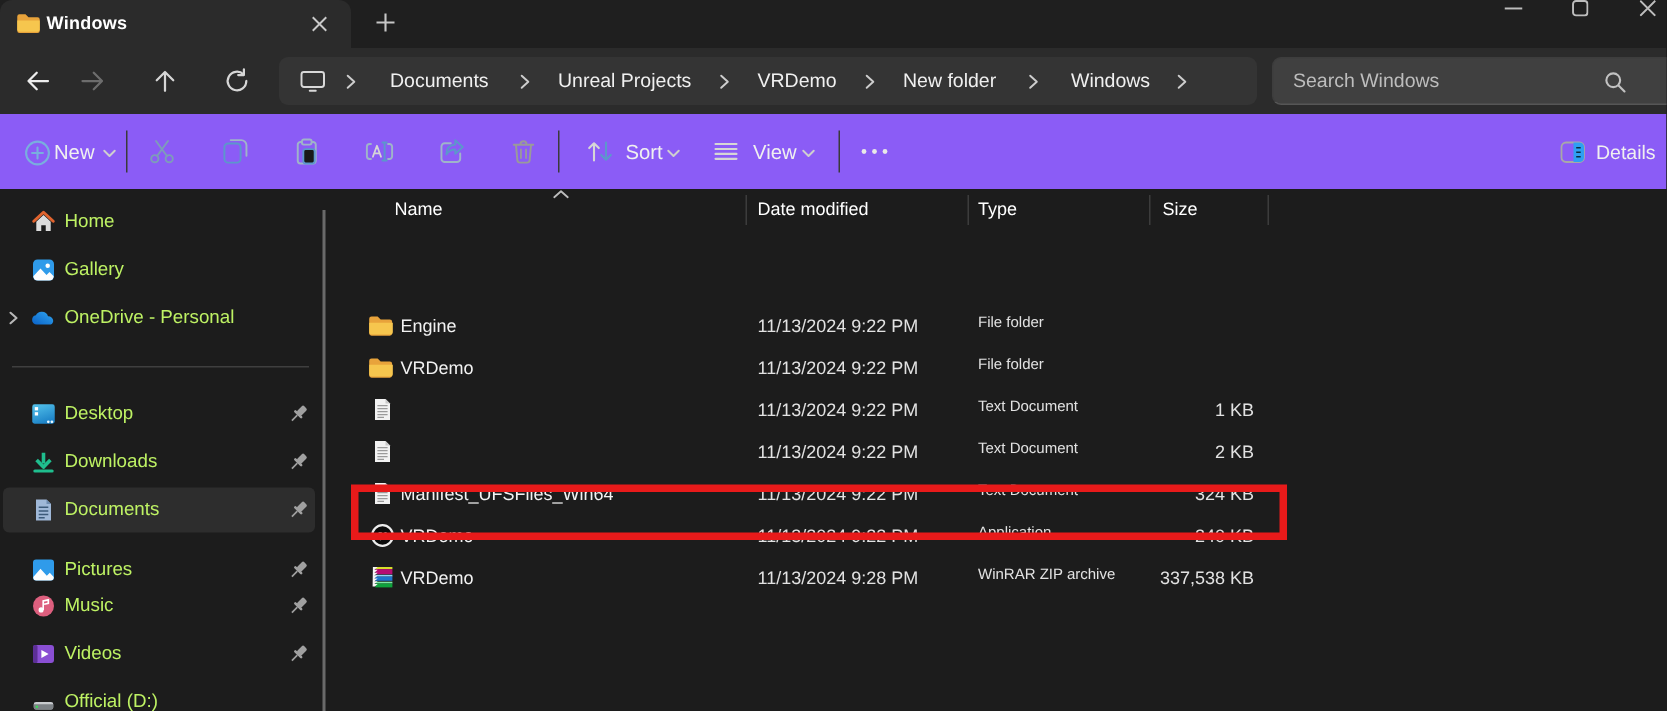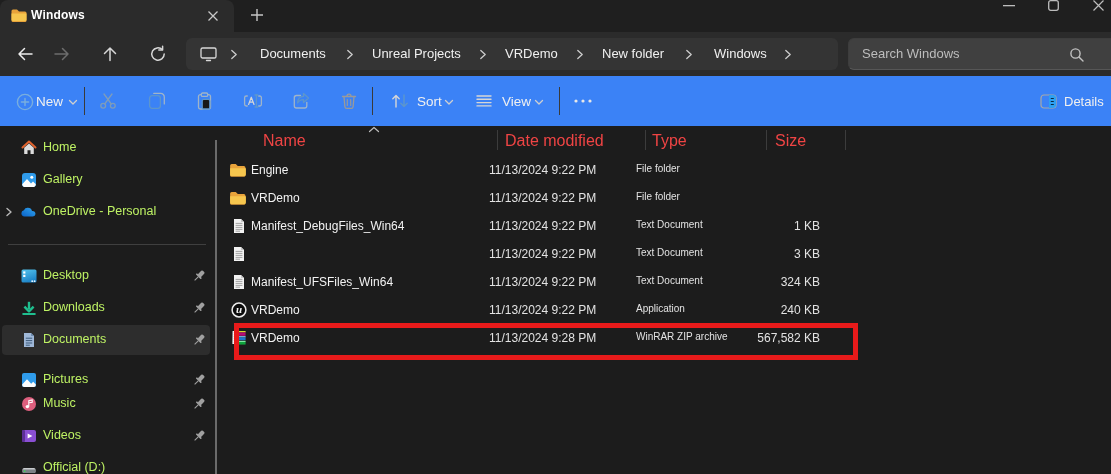--- a/index.html
+++ b/index.html
@@ -16,39 +16,39 @@
   
   #navrow { left:0; top:32px; width:1111px; height:44px; background:#2b2b2b; }
   #crumbbar { position:absolute; left:186px; top:6px; width:652px; height:32px;
     background:#343434; border-radius:6px; }
   .crumb { position:absolute; top:8px; font-size:13px; color:#f0f0f0; white-space:nowrap; }
   #searchbox { position:absolute; left:848px; top:6px; width:272px; height:32px;
     background:#404040; border:1px solid #3d3d3d; border-bottom-color:#565656;
     border-radius:6px; }
   #searchbox .ph { position:absolute; left:13px; top:7px; font-size:13px; color:#bdbdbd; }
   
-  #toolbar { left:0; top:76px; width:1111px; height:50px; background:#3b82f6;padding-left:26px; }
+  #toolbar { left:0; top:76px; width:1111px; height:50px; background:#8b5cf6;padding-left:26px; }
   .tdiv { position:absolute; top:11px; width:1px; height:28px; background:#3a3a3a; }
   .tlabel { position:absolute; top:18px; font-size:13.5px; color:#f0f0f0; }
   
   #content { left:0; top:126px; width:1111px; height:348px; background:#1c1c1c; }
   
   .srow { position:absolute; left:2px; width:208px; height:30px; }
   .srow.sel { background:#2d2d2d; border-radius:4px; }
   .srow .slabel { position:absolute; left:41px; top:7px; font-size:12.5px; color:#bef264;
     white-space:nowrap; }
   .srow .sicon { position:absolute; left:19px; top:7px; width:16px; height:16px; }
   .pin { position:absolute; left:189px; top:7px; width:16px; height:16px; }
   #sidesep { position:absolute; left:8px; top:118px; width:198px; height:1px; background:#3f3f3f; }
   #sscroll { position:absolute; left:215px; top:14px; width:2px; height:334px; background:#6a6a6a; }
   
-  .hcell { position:absolute; top:6px; font-size:16px; color:#ef4444; }
+  .hcell { position:absolute; top:6px; font-size:12px; color:#ffffff; }
   .hdiv  { position:absolute; top:4px; width:1px; height:20px; background:#3c3c3c; }
   
-  .frow { position:absolute; left:220px; width:622px; height:28px; }
+  .frow { position:absolute; left:236px; width:622px; height:28px;margin-top:47px; }
   .fname { position:absolute; left:31px; top:7px; font-size:12px; color:#f2f2f2; white-space:nowrap; }
   .fdate { position:absolute; left:269px; top:7px; font-size:12px; color:#e2e2e2; white-space:nowrap; }
   .ftype { position:absolute; left:416px; top:7px; font-size:10px; color:#e2e2e2; white-space:nowrap; }
   .fsize { position:absolute; right:22px; top:7px; font-size:12px; color:#e2e2e2; white-space:nowrap;text-align:center; }
   .ficon { position:absolute; left:11px; top:6px; width:16px; height:16px; }
   #redbox { position:absolute; left:234px; top:197px; width:624px; height:37px;
     border:5px solid #e81a1a; }
 </style>
 </head>
 <body>
@@ -376,34 +376,33 @@
       <span class="fname">VRDemo</span>
         <span class="fdate">11/13/2024 9:22 PM</span>
         <span class="ftype">File folder</span>
     </div>
     <div class="frow" style="top:86px">
       <svg class="ficon" viewBox="0 0 16 16">
         <path d="M3 1 h7 l3 3 v11 h-10 Z" fill="#f2f2f2"></path>
         <path d="M10 1 l3 3 h-3 Z" fill="#c9c9c9"></path>
         <path d="M4.6 5.4 h6.8 M4.6 7.4 h6.8 M4.6 9.4 h6.8 M4.6 11.4 h6.8 M4.6 13.2 h4.4" stroke="#9a9a9a" stroke-width="0.9"></path>
       </svg>
-      <span class="fname">Manifest_DebugFiles_Win64</span>
         <span class="fdate">11/13/2024 9:22 PM</span>
         <span class="ftype">Text Document</span>
         <span class="fsize">1 KB</span>
     </div>
     <div class="frow" style="top:114px">
       <svg class="ficon" viewBox="0 0 16 16">
         <path d="M3 1 h7 l3 3 v11 h-10 Z" fill="#f2f2f2"></path>
         <path d="M10 1 l3 3 h-3 Z" fill="#c9c9c9"></path>
         <path d="M4.6 5.4 h6.8 M4.6 7.4 h6.8 M4.6 9.4 h6.8 M4.6 11.4 h6.8 M4.6 13.2 h4.4" stroke="#9a9a9a" stroke-width="0.9"></path>
       </svg>
         <span class="fdate">11/13/2024 9:22 PM</span>
         <span class="ftype">Text Document</span>
-        <span class="fsize">3 KB</span>
+        <span class="fsize">2 KB</span>
     </div>
     <div class="frow" style="top:142px">
       <svg class="ficon" viewBox="0 0 16 16">
         <path d="M3 1 h7 l3 3 v11 h-10 Z" fill="#f2f2f2"></path>
         <path d="M10 1 l3 3 h-3 Z" fill="#c9c9c9"></path>
         <path d="M4.6 5.4 h6.8 M4.6 7.4 h6.8 M4.6 9.4 h6.8 M4.6 11.4 h6.8 M4.6 13.2 h4.4" stroke="#9a9a9a" stroke-width="0.9"></path>
       </svg>
       <span class="fname">Manifest_UFSFiles_Win64</span>
         <span class="fdate">11/13/2024 9:22 PM</span>
         <span class="ftype">Text Document</span>
@@ -425,17 +424,17 @@
         <rect x="3.2" y="2.4" width="11.4" height="3.4" fill="#b50d74"></rect>
         <rect x="3.2" y="6.2" width="11.4" height="1.2" fill="#8fd4f8"></rect>
         <rect x="3.2" y="7.4" width="11.4" height="2.8" fill="#1e74cc"></rect>
         <rect x="3.2" y="10.8" width="11.4" height="1.2" fill="#7fe9a2"></rect>
         <rect x="3.2" y="12.0" width="11.4" height="2.6" fill="#0fa23c"></rect>
         <path d="M1.6 1 h3.2 l-2.2 1.9 h2.2 l-2.2 1.9 h2.2 l-2.2 1.9 h2.2 l-2.2 1.9 h2.2 l-2.2 1.9 h2.2 l-2.2 1.9 h2.2 l-1.9 1.6 h-1.5 Z" fill="#f6f6f6"></path>
       </svg>
       <span class="fname">VRDemo</span>
         <span class="fdate">11/13/2024 9:28 PM</span>
         <span class="ftype">WinRAR ZIP archive</span>
-        <span class="fsize">567,582 KB</span>
+        <span class="fsize">337,538 KB</span>
     </div>
     <div id="redbox"></div>
   </div>
 </div>
 
 </body></html>

